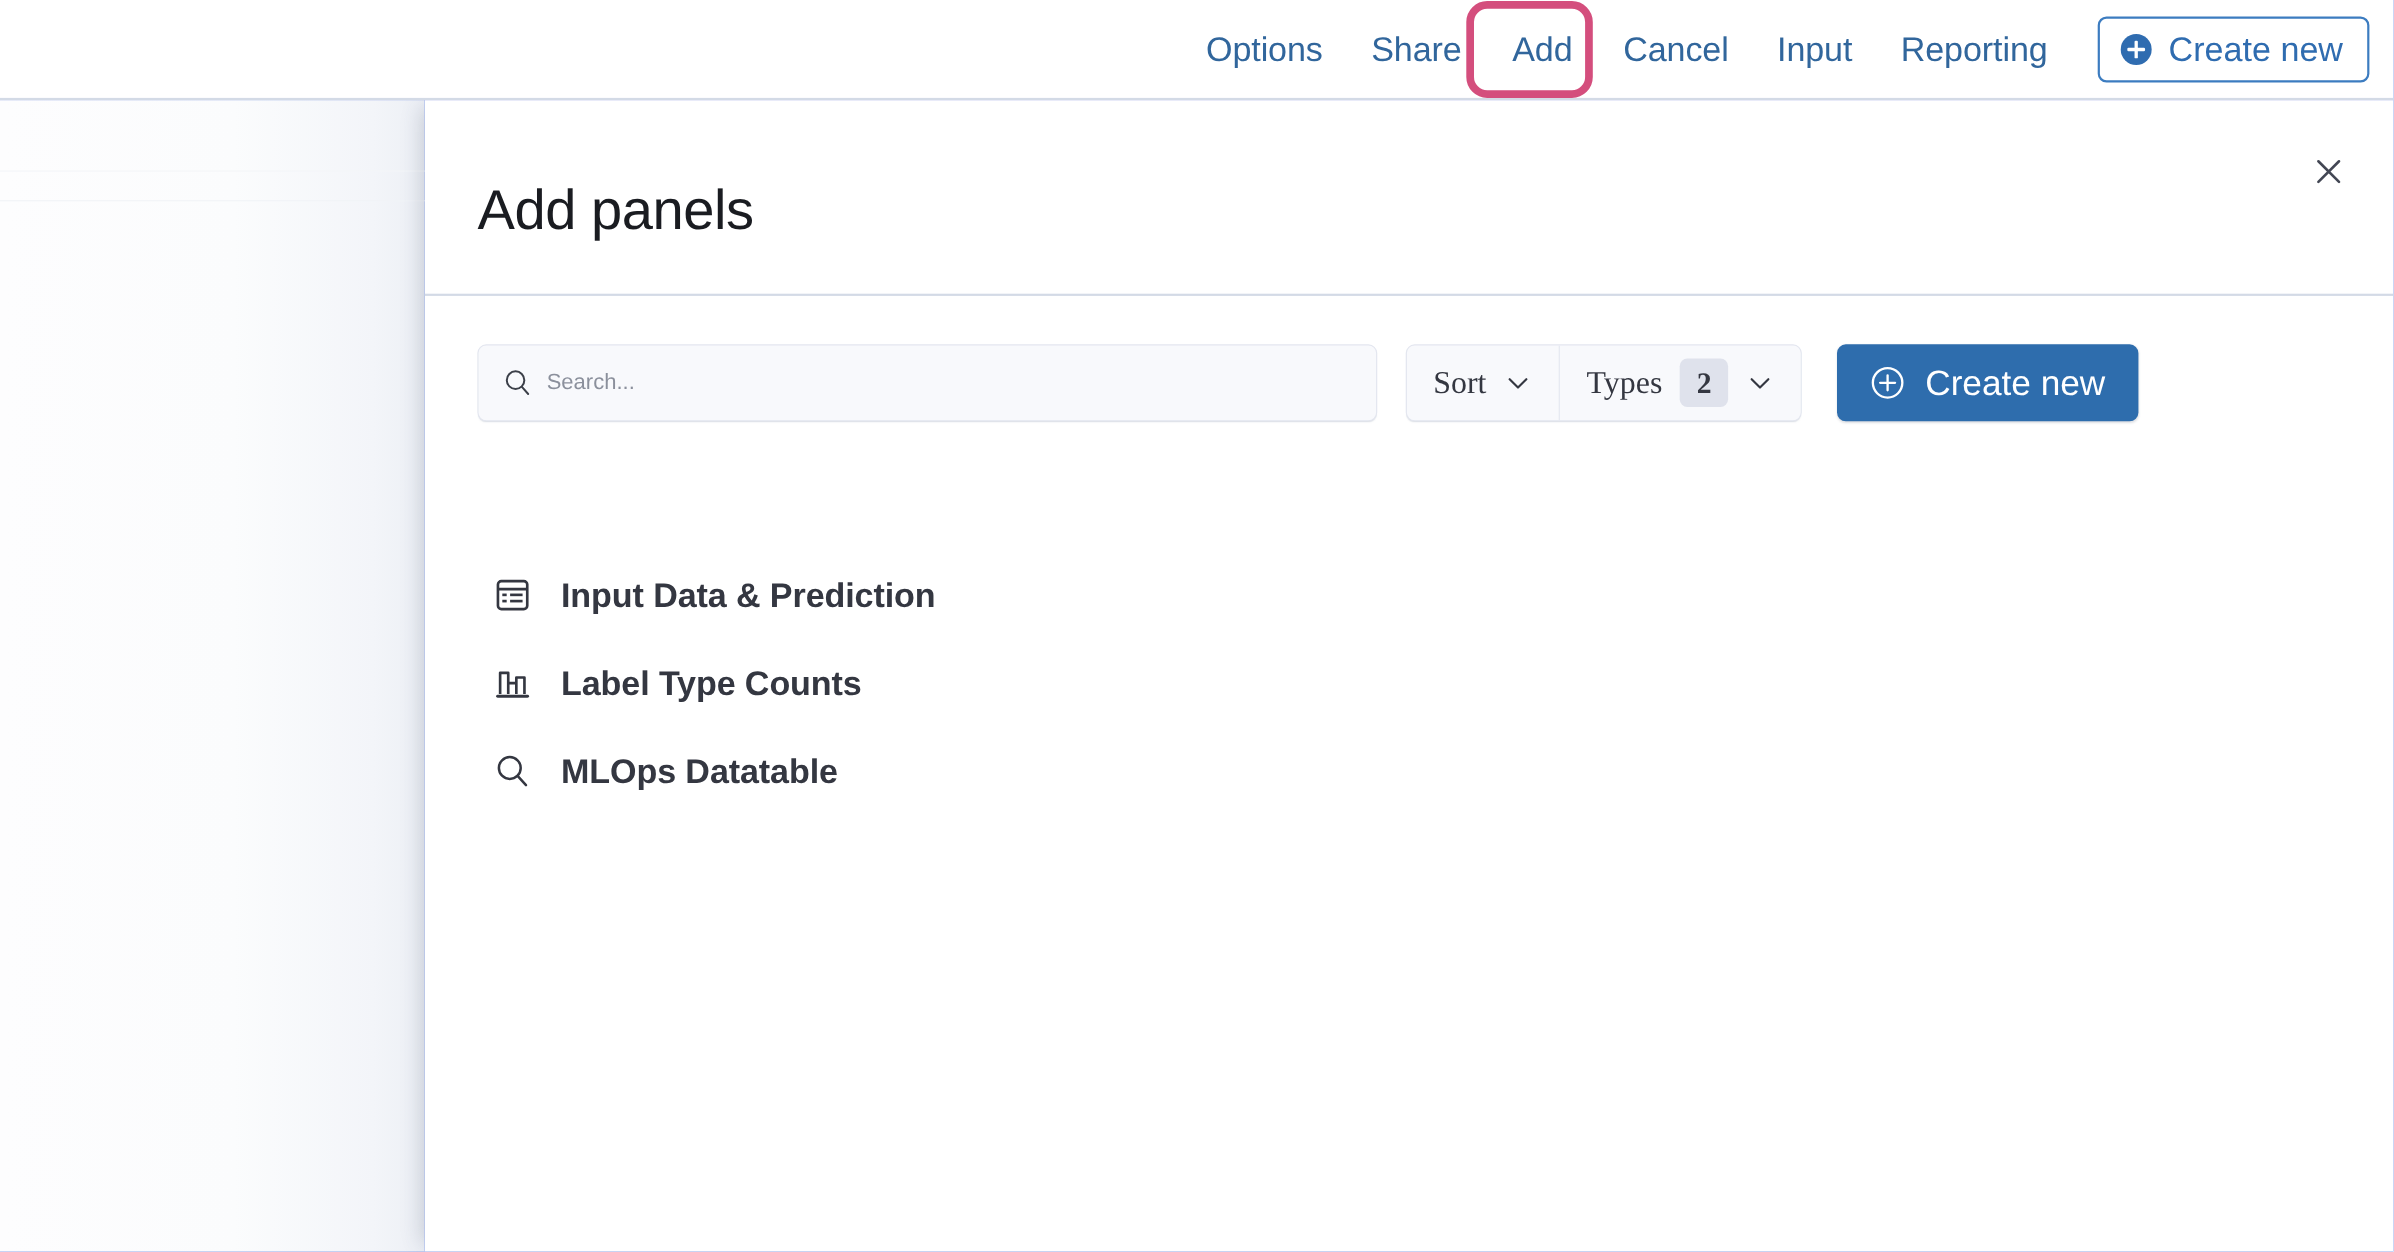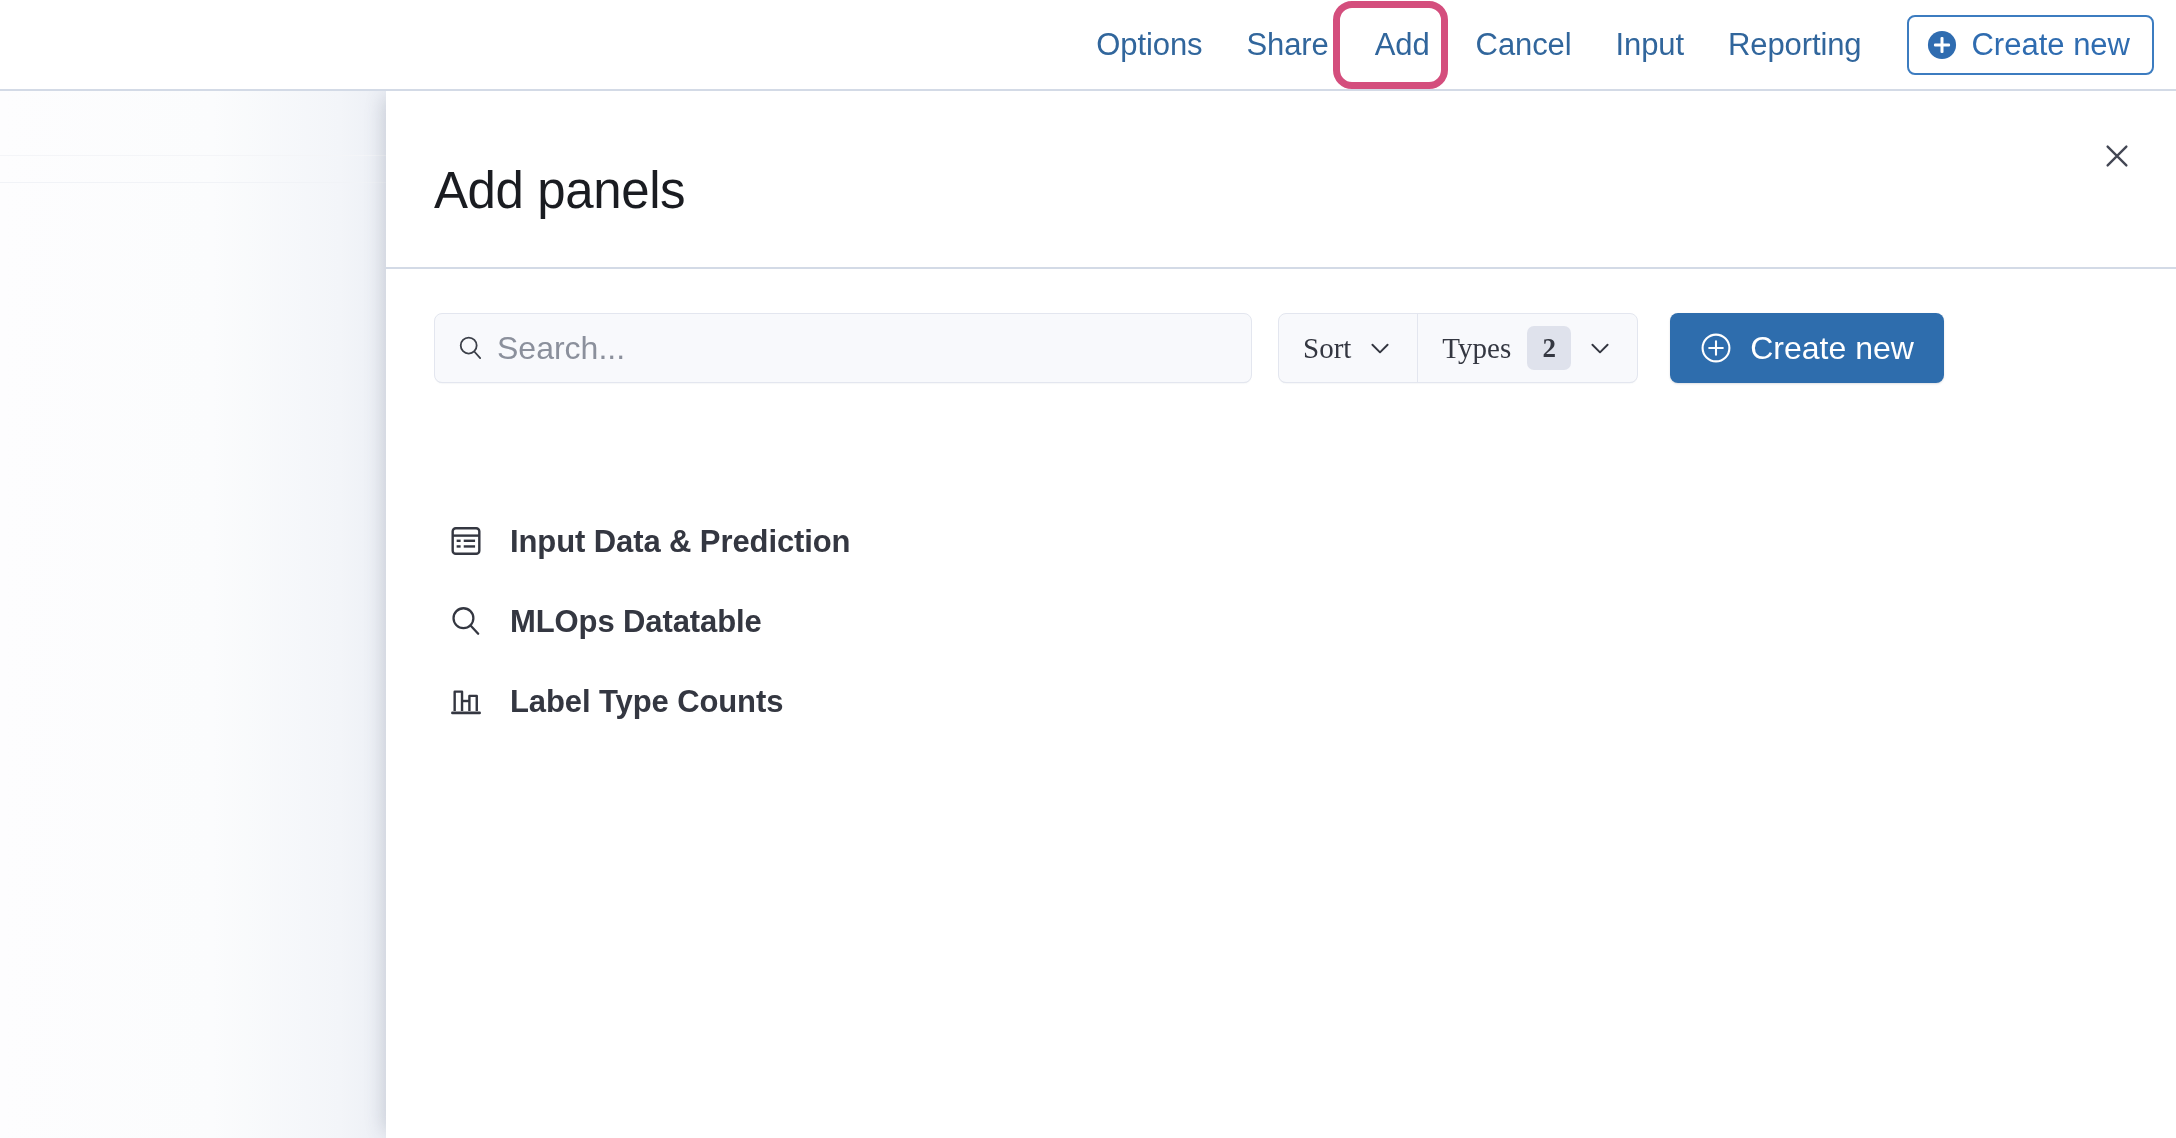--- a/index.html
+++ b/index.html
@@ -174,21 +174,21 @@
   }
   .search-input {
     width: 100%;
     height: 100%;
     background: #f8f9fc;
     border: 1px solid #e3e6ef;
     border-radius: 8px;
     box-shadow: 0 1px 1px -1px rgba(152,162,179,0.2), 0 2px 2px -2px rgba(152,162,179,0.2);
     padding: 0 18px 0 62px;
     font-family: "Liberation Sans", sans-serif;
-    font-size: 32px;
+    font-size: 20px;
     color: #343741;
     outline: none;
   }
   .search-input::placeholder { color: #8b909c; }
   .icon-search-field {
     position: absolute;
     left: 22px;
     top: 50%;
     transform: translateY(-50%);
     width: 29px; height: 29px;
@@ -384,34 +384,34 @@
             <rect x="10.4" y="11" width="8" height="1.7" fill="#343741"></rect>
             <rect x="10.4" y="15" width="8" height="1.7" fill="#343741"></rect>
           </svg>
         </span>
         <span class="panel-label">Input Data &amp; Prediction</span>
       </div>
 
       <div class="panel-item">
         <span class="panel-icon">
           <svg viewBox="0 0 24 24" aria-hidden="true">
-            <circle cx="10.2" cy="10" r="7" fill="none" stroke="#343741" stroke-width="1.6"></circle>
-            <path d="M15.2 15.1 L20.6 21" stroke="#343741" stroke-width="1.6" stroke-linecap="round"></path>
-          </svg>
-        </span>
-        <span class="panel-label">MLOps Datatable</span>
-      </div>
-
-      <div class="panel-item">
-        <span class="panel-icon">
-          <svg viewBox="0 0 24 24" aria-hidden="true">
             <path d="M4 19 V5.4 H9.2 V19" fill="none" stroke="#343741" stroke-width="1.7" stroke-linejoin="round"></path>
             <path d="M14.4 19 V8.4 H19.6 V19" fill="none" stroke="#343741" stroke-width="1.7" stroke-linejoin="round"></path>
             <path d="M9.2 12 H14.4" stroke="#343741" stroke-width="1.7"></path>
             <path d="M2.4 20.4 H21.6" stroke="#343741" stroke-width="1.9" stroke-linecap="round"></path>
           </svg>
         </span>
         <span class="panel-label">Label Type Counts</span>
       </div>
 
+      <div class="panel-item">
+        <span class="panel-icon">
+          <svg viewBox="0 0 24 24" aria-hidden="true">
+            <circle cx="10.2" cy="10" r="7" fill="none" stroke="#343741" stroke-width="1.6"></circle>
+            <path d="M15.2 15.1 L20.6 21" stroke="#343741" stroke-width="1.6" stroke-linecap="round"></path>
+          </svg>
+        </span>
+        <span class="panel-label">MLOps Datatable</span>
+      </div>
+
     </div>
   </div>
 </div>
 
 </body></html>

